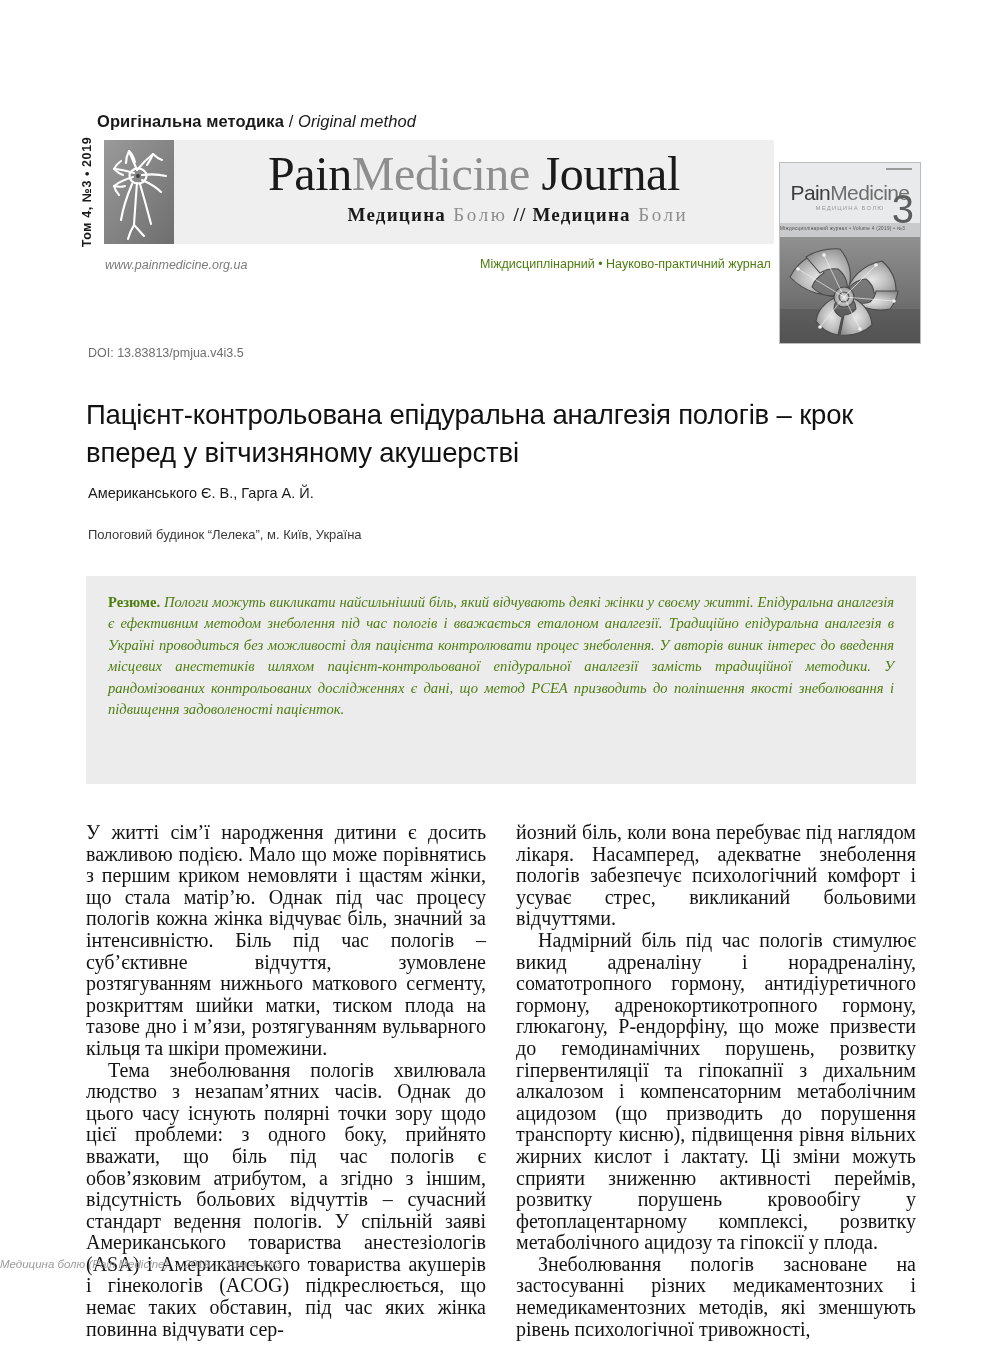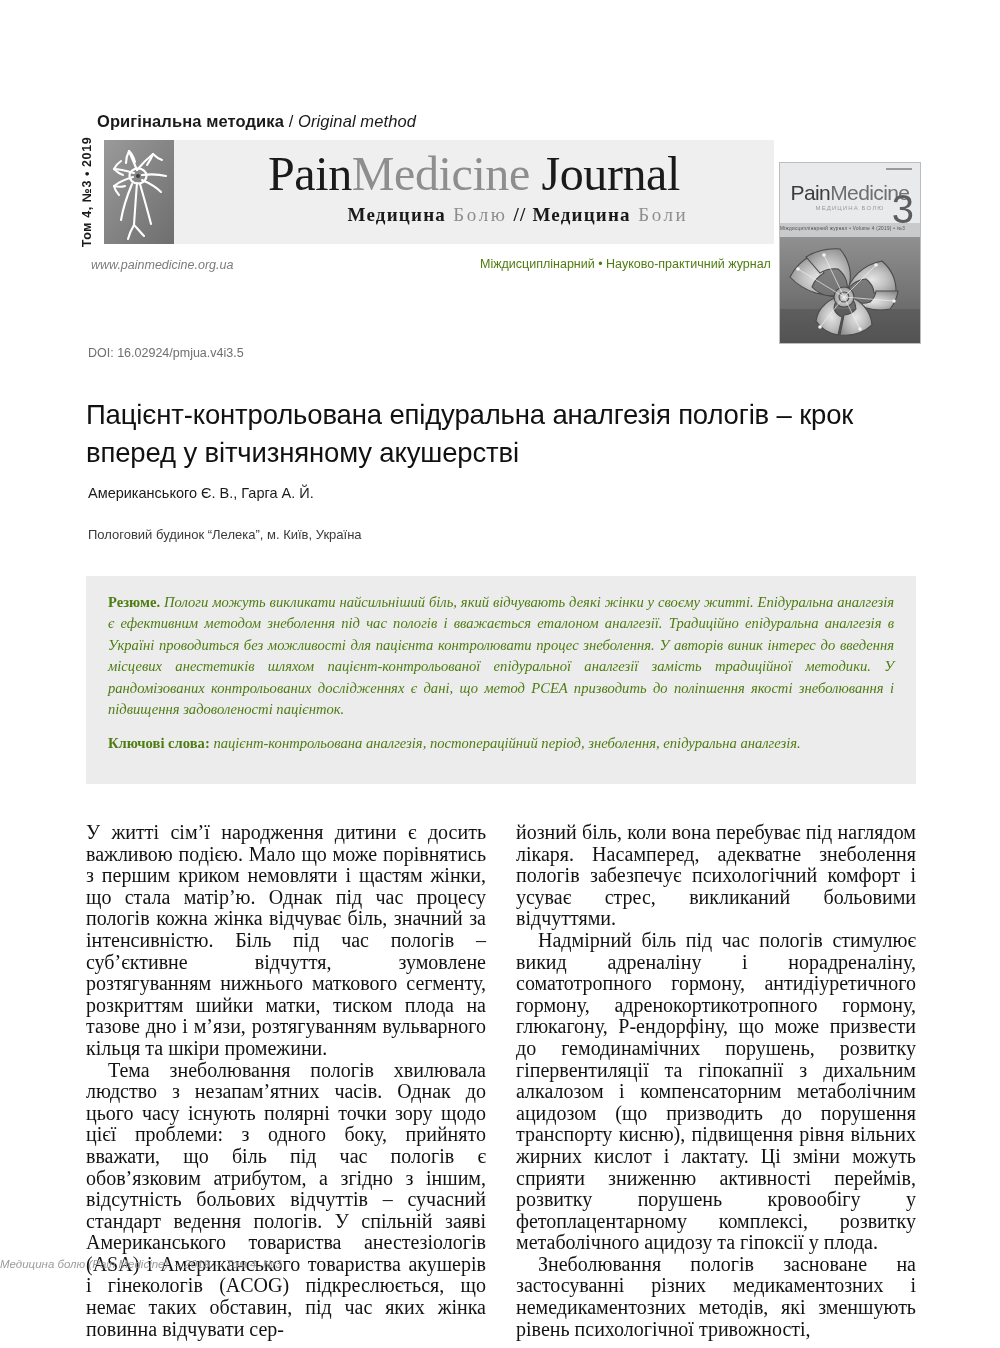--- a/index.html
+++ b/index.html
@@ -89,21 +89,21 @@
     font-size: 19px;
     letter-spacing: 2.6px;
     color: #8e8e8e;
     white-space: nowrap;
     padding-left: 44px;
   }
   .journal-sub b { color: #1a1a1a; font-weight: 700; letter-spacing: 1.2px;}
 
   .site-url {
     position: absolute;
-    left: 91px; top: 258px;
+    left: 105px; top: 258px;
     font-size: 12.5px;
     font-style: italic;
     color: #7c7c7c;
     white-space: nowrap;
   }
   .tagline {
     position: absolute;
     left: 480px; top: 257px;
     font-size: 12.5px;
     color: #4d7c0f;
@@ -365,28 +365,27 @@
           <circle cx="30" cy="-30" r="1.8"></circle>
             <circle cx="48" cy="6" r="1.8"></circle>
           <circle cx="14" cy="34" r="1.8"></circle>
             <circle cx="-26" cy="32" r="1.8"></circle>
         </g>
       </g>
     </svg>
   </div>
 </div>
 
-<div class="doi">DOI: 16.02924/pmjua.v4i3.5</div>
+<div class="doi">DOI: 13.83813/pmjua.v4i3.5</div>
 <h1 class="art-title">Пацієнт-контрольована епідуральна аналгезія пологів – крок вперед у вітчизняному акушерстві</h1>
 <div class="authors">Американського Є. В., Гарга А. Й.</div>
 <div class="affil">Пологовий будинок “Лелека”, м. Київ, Україна</div>
 
 <div class="abstract">
   <p><span class="lead">Резюме.</span><span> Пологи можуть викликати найсильніший біль, який відчувають деякі жінки у своєму житті. Епідуральна аналгезія є ефективним методом знеболення під час пологів і вважається еталоном аналгезії. Традиційно епідуральна аналгезія в Україні проводиться без можливості для пацієнта контролювати процес знеболення. У авторів виник інтерес до введення місцевих анестетиків шляхом пацієнт-контрольованої епідуральної аналгезії замість традиційної методики. У рандомізованих контрольованих дослідженнях є дані, що метод PCEA призводить до поліпшення якості знеболювання і підвищення задоволеності пацієнток.</span></p>
-  <p><span class="lead">Ключові слова:</span><span> пацієнт-контрольована аналгезія, постопераційний період, знеболення, епідуральна аналгезія.</span></p>
 </div>
 
 <div class="col left">
   <p class="noindent">У житті сім’ї народження дитини є досить важливою подією. Мало що може порівнятись з першим криком немовляти і щастям жінки, що стала матір’ю. Однак під час процесу пологів кожна жінка відчуває біль, значний за інтенсивністю. Біль під час пологів – суб’єктивне відчуття, зумовлене розтягуванням нижнього матково­го сегменту, розкриттям шийки матки, тиском плода на тазове дно і м’язи, розтягуванням вульварного кільця та шкіри промежини.</p>
   <p>Тема знеболювання пологів хвилювала людство з незапам’ятних часів. Однак до цього часу існують полярні точки зору щодо цієї проблеми: з одного боку, прийнято вважати, що біль під час пологів є обов’язковим атрибутом, а згідно з іншим, відсутність больових відчуттів – сучасний стандарт ведення пологів. У спільній заяві Американського товариства анестезіологів (ASA) і Американського товариства акушерів і гінекологів (ACOG) підкреслюється, що немає таких обставин, під час яких жінка повинна відчувати сер-</p>
 </div>
 
 <div class="col right">
   <p class="noindent">йозний біль, коли вона перебуває під наглядом лікаря. Насамперед, адекватне знеболення пологів забезпечує психологічний комфорт і усуває стрес, викликаний больовими відчуттями.</p>
   <p>Надмірний біль під час пологів стимулює викид адреналіну і норадреналіну, соматотропного гормону, антидіуретичного гормону, адренокортикотропного гормону, глюкагону, Р-ендорфіну, що може призвести до гемодинамічних порушень, розвитку гіпервентиляції та гіпокапнії з дихальним алкалозом і компенсаторним метаболічним ацидозом (що призводить до порушення транспорту кисню), підвищення рівня вільних жирних кислот і лактату. Ці зміни можуть сприяти зниженню активності переймів, розвитку порушень кровообігу у фетоплацентарному комплексі, розвитку метаболічного ацидозу та гіпоксії у плода.</p>

